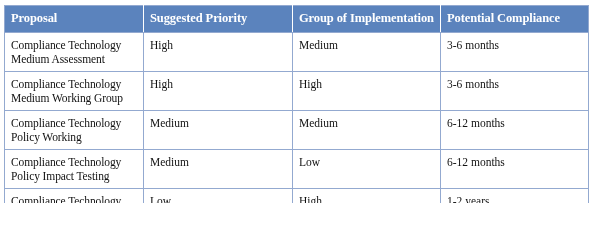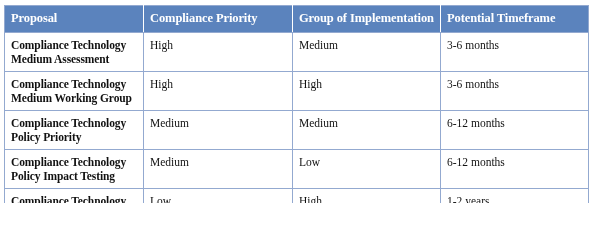--- a/index.html
+++ b/index.html
@@ -67,21 +67,21 @@
     line-height: 1.22;
   }
   tbody td:last-child {
     border-right: none;
   }
   tbody tr:first-child td {
     border-top: none;
   }
 
   td.cell-proposal {
-    font-weight: bold;
+    font-weight: normal;
     letter-spacing: -0.1px;
     margin-top: 47px;
   }
 
   td .cell-line {
     display: block;
     white-space: nowrap;
   }
 </style>
 </head>
@@ -91,23 +91,23 @@
   <table class="proposal-table">
     <colgroup>
       <col class="col-proposal">
       <col class="col-priority">
       <col class="col-ease">
       <col class="col-timeframe">
     </colgroup>
     <thead>
       <tr class="header-row">
         <th>Proposal</th>
-        <th>Compliance Priority</th>
+        <th>Suggested Priority</th>
         <th>Group of Implementation</th>
-        <th>Potential Timeframe</th>
+        <th>Potential Compliance</th>
       </tr>
     </thead>
     <tbody>
 
       <tr>
         <td class="cell-proposal">
           <span class="cell-line">Compliance Technology</span>
           <span class="cell-line">Medium Assessment</span>
         </td>
         <td>High</td>
@@ -121,21 +121,21 @@
           <span class="cell-line">Medium Working Group</span>
         </td>
         <td>High</td>
         <td>High</td>
         <td>3-6 months</td>
       </tr>
 
       <tr>
         <td class="cell-proposal">
           <span class="cell-line">Compliance Technology</span>
-          <span class="cell-line">Policy Priority</span>
+          <span class="cell-line">Policy Working</span>
         </td>
         <td>Medium</td>
         <td>Medium</td>
         <td>6-12 months</td>
       </tr>
 
       <tr>
         <td class="cell-proposal">
           <span class="cell-line">Compliance Technology</span>
           <span class="cell-line">Policy Impact Testing</span>

